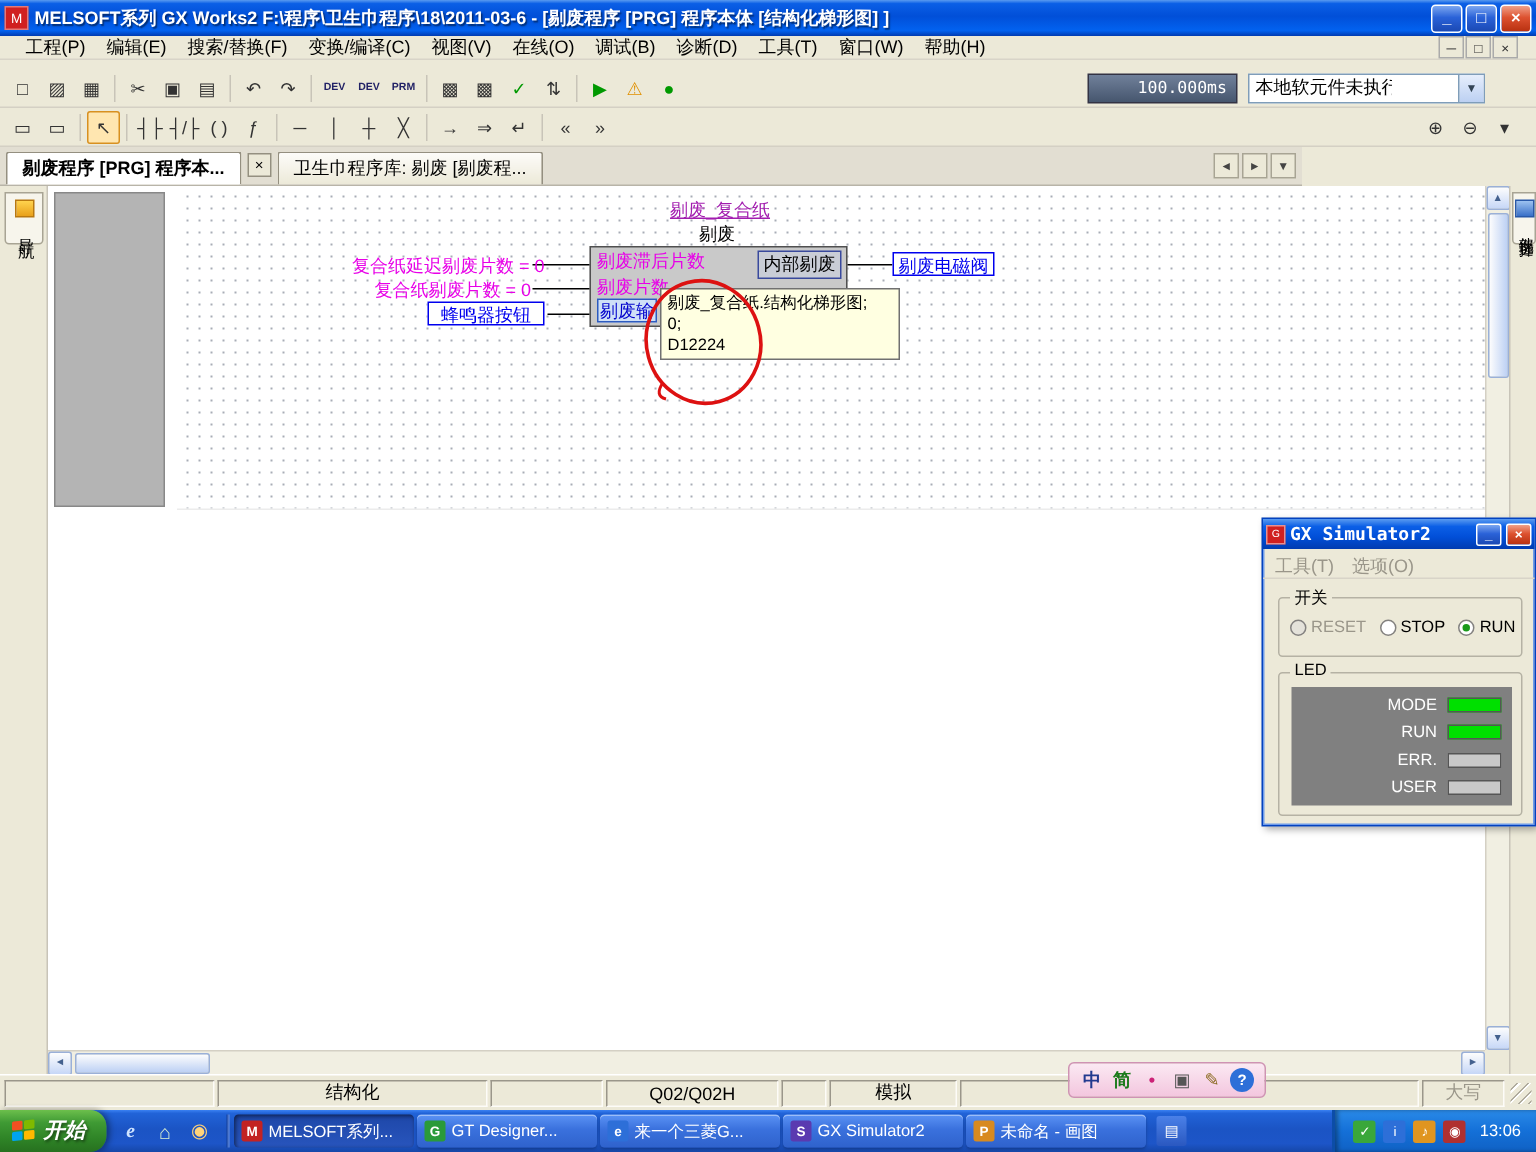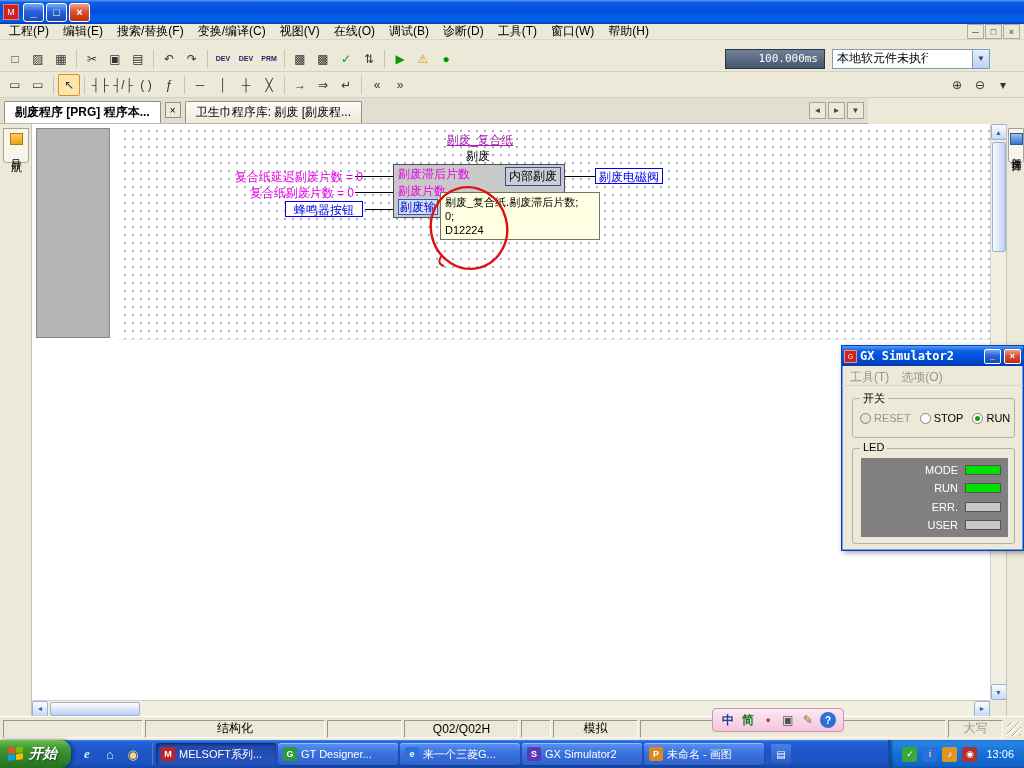--- a/index.html
+++ b/index.html
@@ -8,21 +8,21 @@
 
 
 .titlebar{position:absolute;left:0;top:0;width:1024px;height:24px;background:linear-gradient(180deg,#5a9bf0 0%,#0b5fe6 10%,#014fd8 45%,#0262f0 85%,#013bb0 100%);display:flex;align-items:center;gap:4px;padding:0 3px;color:#fff;z-index:10;}
 .app-ico{width:16px;height:16px;background:#d02020;color:#fff;font-size:9px;display:flex;align-items:center;justify-content:center;border:1px solid rgba(255,255,255,.4);flex:none;}
 .title-text{font-weight:bold;font-size:12px;text-shadow:1px 1px 1px rgba(0,0,0,.5);white-space:nowrap;overflow:hidden;flex:1;}
 .win-btns{display:flex;gap:2px;flex:none;}
 .wbtn{width:21px;height:19px;border:1px solid #fff;border-radius:3px;color:#fff;font-size:11px;font-weight:bold;display:flex;align-items:center;justify-content:center;background:linear-gradient(180deg,#7ba6f0,#2a62d8 45%,#1b49b4);line-height:1;}
 .wbtn.close{background:linear-gradient(180deg,#f0a088,#dd5230 45%,#b83010);}
 
 
-.menubar{position:absolute;left:0;top:24px;width:1024px;height:16px;background:#ece9d8;border-bottom:1px solid #d8d4c8;display:flex;align-items:center;padding:0 2px;}
+.menubar{position:absolute;left:0;top:24px;width:1024px;height:16px;background:#ece9d8;border-bottom:1px solid #d8d4c8;display:flex;align-items:center;padding:0 10px;}
 .menu-item{padding:2px 7px;white-space:nowrap;}
 .mdi-btns{margin-left:auto;display:flex;gap:1px;padding-right:2px;}
 .mdibtn{width:17px;height:15px;border:1px solid #aaa;background:#ece9d8;font-size:9px;display:flex;align-items:center;justify-content:center;color:#333;}
 
 
 .toolbar{position:absolute;left:0;width:1024px;height:26px;background:#ece9d8;border-bottom:1px solid #d4d0c4;display:flex;align-items:center;padding:0 4px;gap:1px;}
 .tb1{top:46px;}
 .tb2{top:72px;}
 .tbtn{width:22px;height:22px;display:flex;align-items:center;justify-content:center;font-size:12px;color:#333;border:1px solid transparent;border-radius:2px;white-space:nowrap;overflow:hidden;}
 .tbtn.tiny{font-size:7px;font-weight:bold;color:#226;}
@@ -152,20 +152,21 @@
 .trico.r1{background:#2d6fd8;}
 .trico.r2{background:#e09520;}
 .trico.r3{background:#b03030;}
 .clock{font-size:11px;margin-left:4px;}
 </style>
 </head>
 <body>
 
 <div class="titlebar">
   <span class="app-ico">M</span>
+  <span class="title-text">MELSOFT系列 GX Works2 F:\程序\卫生巾程序\18\2011-03-6 - [剔废程序 [PRG] 程序本体 [结构化梯形图] ]</span>
   <div class="win-btns">
     <div class="wbtn">_</div>
     <div class="wbtn">□</div>
     <div class="wbtn close">×</div>
   </div>
 </div>
 
 <div class="menubar">
   <span class="menu-item">工程(P)</span>
   <span class="menu-item">编辑(E)</span>
@@ -285,21 +286,21 @@
   <span class="wire" style="left:323px;top:68px;width:38px;"></span>
   <span class="wire" style="left:333px;top:85px;width:28px;"></span>
   <span class="wire" style="left:533px;top:52px;width:30px;"></span>
 
   <div class="in-label" style="left:149px;top:45px;width:182px;">复合纸延迟剔废片数 = 0</div>
   <div class="in-label" style="left:160px;top:61px;width:162px;">复合纸剔废片数 = 0</div>
   <div class="var-box" style="left:253px;top:77px;width:78px;height:16px;">蜂鸣器按钮</div>
   <div class="var-box" style="left:563px;top:44px;height:16px;">剔废电磁阀</div>
 
   <div class="tooltip">
-    <div>剔废_复合纸.剔废滞后片数;</div>
+    <div>剔废_复合纸.结构化梯形图;</div>
     <div>0;</div>
     <div>D12224</div>
   </div>
 
   <svg class="annot" width="96" height="96">
     <ellipse cx="47" cy="48" rx="38" ry="41" fill="none" stroke="#dd1111" stroke-width="2.4" transform="rotate(-15 47 48)"></ellipse>
     <path d="M 20 75 Q 14 84 22 86" fill="none" stroke="#dd1111" stroke-width="2"></path>
   </svg>
 
   <div class="vscroll">

